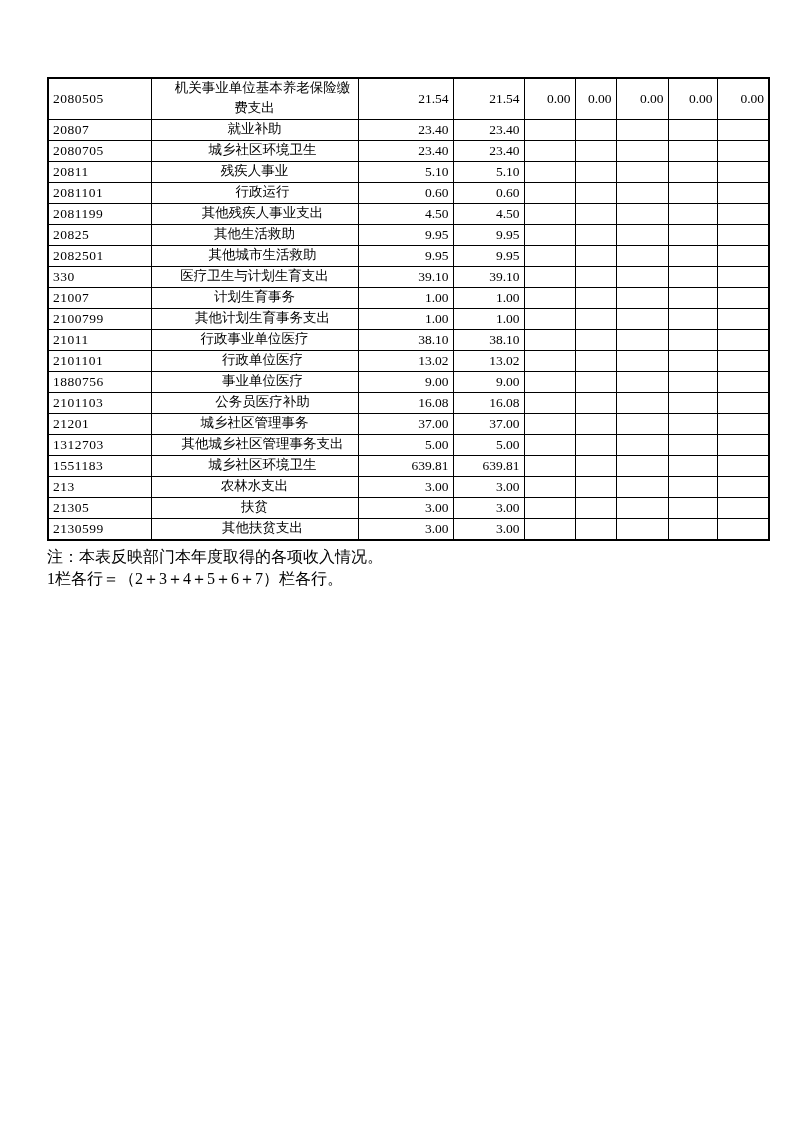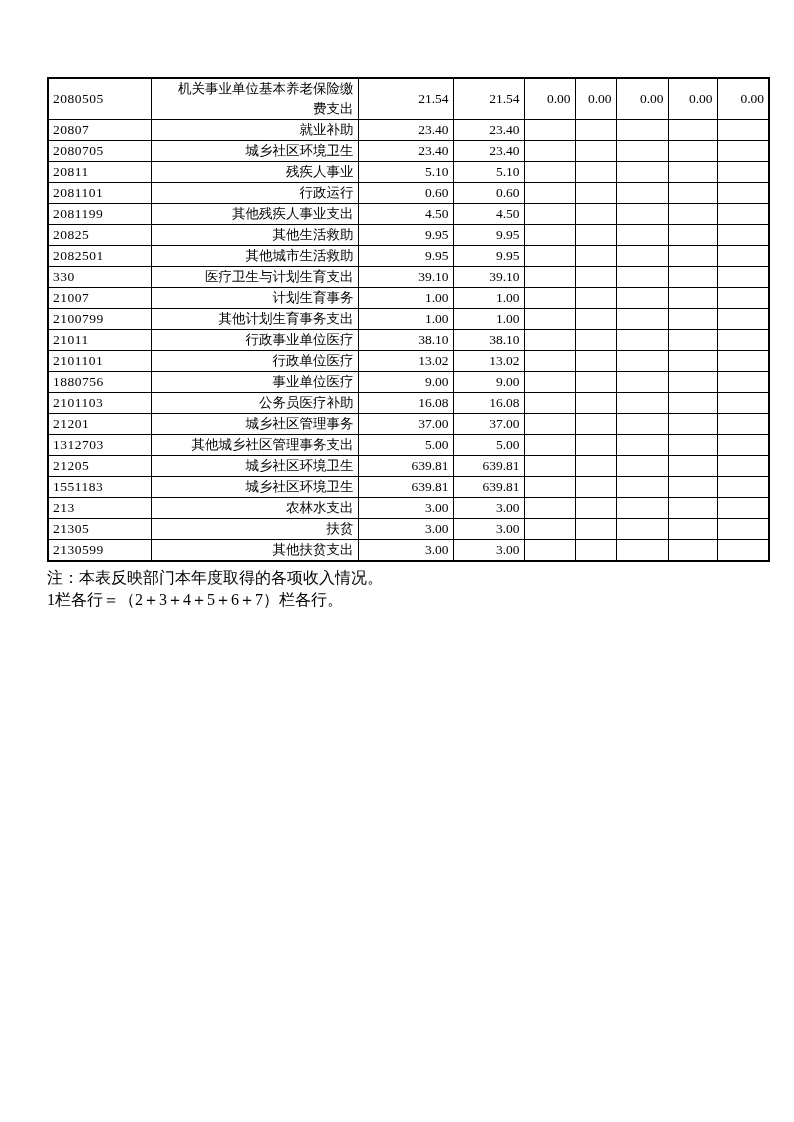--- a/index.html
+++ b/index.html
@@ -36,22 +36,23 @@
     vertical-align: middle;
     overflow: hidden;
     word-break: break-all;
   }
   td.code {
     text-align: left;
     padding-left: 6px;
     letter-spacing: 0.5px;
   }
   td.name {
-    text-align: right;
+    text-align: center;
     padding-right: 12px;
+    font-family: Liberation Mono, monospace;
   }
   td.name.indent {
     text-indent: 16px;
   }
   td.num {
     text-align: right;
     padding-right: 7px;
     white-space: nowrap;
   }
   .notes {
@@ -262,31 +263,20 @@
           <td class="name indent">其他城乡社区管理事务支出</td>
           <td class="num">5.00</td>
           <td class="num">5.00</td>
           <td class="num"></td>
           <td class="num"></td>
           <td class="num"></td>
           <td class="num"></td>
           <td class="num"></td>
         </tr>
         <tr>
-          <td class="code">21205</td>
-          <td class="name">城乡社区环境卫生</td>
-          <td class="num">639.81</td>
-          <td class="num">639.81</td>
-          <td class="num"></td>
-          <td class="num"></td>
-          <td class="num"></td>
-          <td class="num"></td>
-          <td class="num"></td>
-        </tr>
-        <tr>
           <td class="code">1551183</td>
           <td class="name indent">城乡社区环境卫生</td>
           <td class="num">639.81</td>
           <td class="num">639.81</td>
           <td class="num"></td>
           <td class="num"></td>
           <td class="num"></td>
           <td class="num"></td>
           <td class="num"></td>
         </tr>

